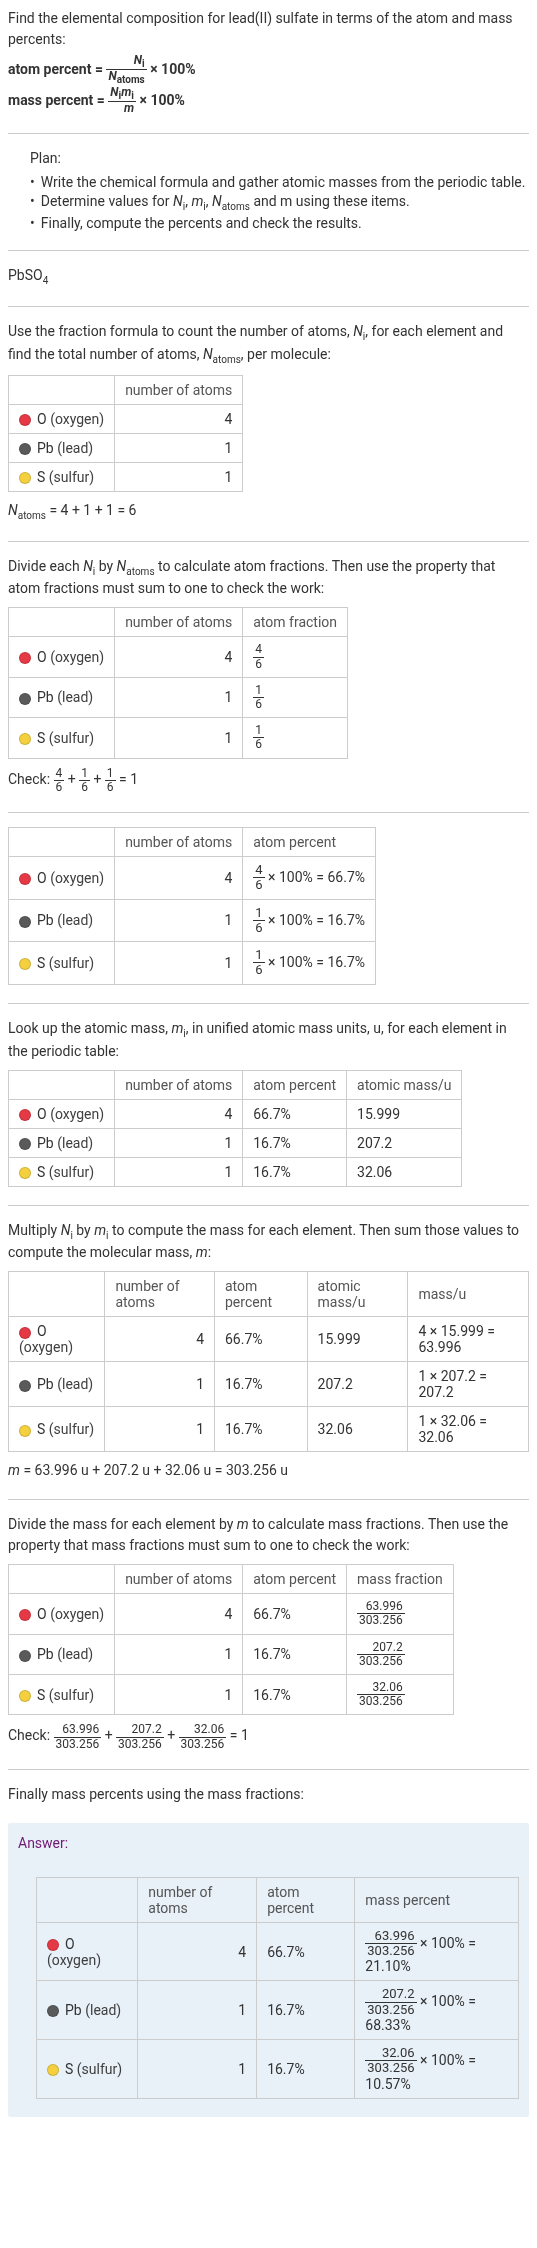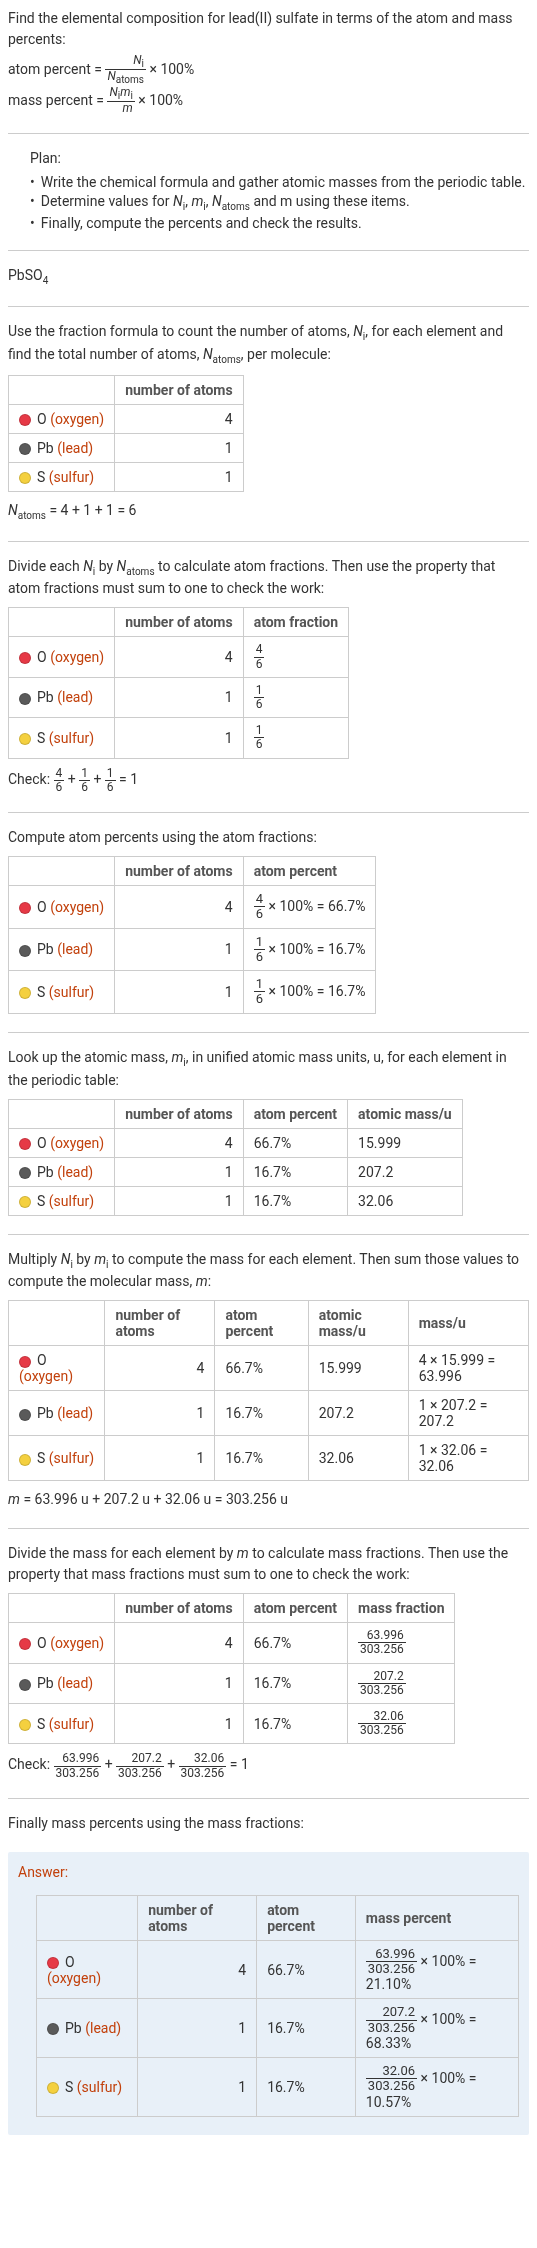--- a/index.html
+++ b/index.html
@@ -7,57 +7,57 @@
       font-family: -apple-system, BlinkMacSystemFont, "Segoe UI", Roboto, sans-serif;
       font-size: 14px;
       color: #333;
       background: #fff;
       width: 537px;
       padding: 8px;
     }
     .section { margin-bottom: 18px; }
     .hr { border: none; border-top: 1px solid #ccc; margin: 14px 0; }
     p { line-height: 1.5; margin-bottom: 4px; }
-    .formula-line { margin: 0 0; }
+    .formula-line { margin: 0 0; font-weight: bold; }
     table {
       border-collapse: collapse;
       margin: 8px 0;
     }
     th, td {
       border: 1px solid #ccc;
       padding: 6px 10px;
       text-align: left;
       vertical-align: middle;
     }
     th {
-      font-weight: bold;
+      font-weight: normal;
       color: #555;
     }
     td.num { text-align: right; }
     .dot {
       display: inline-block;
       width: 12px;
       height: 12px;
       border-radius: 50%;
       margin-right: 6px;
       vertical-align: middle;
       border: 1px solid rgba(0,0,0,0.15);
     }
     .dot-o { background: #e63946; }
     .dot-pb { background: #5a5a5a; }
     .dot-s { background: #f4d03f; }
-    .elname { color: #c2410c; }
+    .elname { color: #404040; }
     .answer-box {
       background: #e8f0f8;
       padding: 10px;
       border-radius: 2px;
     }
     .answer-label {
-      color: #c2410c;
-      margin-bottom: 12px;
+      color: #701a75;
+      margin-bottom: 23px;
     }
     .frac {
       display: inline-block;
       vertical-align: middle;
       text-align: right;
       font-size: 12px;
       line-height: 1.1;
     }
     .frac .num { display: block; border-bottom: 1px solid #333; padding: 0 2px; }
     .frac .den { display: block; padding: 0 2px; }
@@ -175,21 +175,20 @@
     <span>Check: </span>
     <span class="frac"><span class="num">4</span><span class="den">6</span></span> + 
     <span class="frac"><span class="num">1</span><span class="den">6</span></span> + 
     <span class="frac"><span class="num">1</span><span class="den">6</span></span>
     <span> = 1</span>
   </p>
 </div>
 <hr class="hr">
 
 <div class="section">
-  <p>Compute atom percents using the atom fractions:</p>
   <table>
     <tbody>
         <tr>
           <th></th>
           <th>number of atoms</th>
           <th>atom percent</th>
         </tr>
     <tr>
           <td><span class="dot dot-o"></span><span>O</span> <span class="elname">(oxygen)</span></td>
           <td class="num">4</td>

